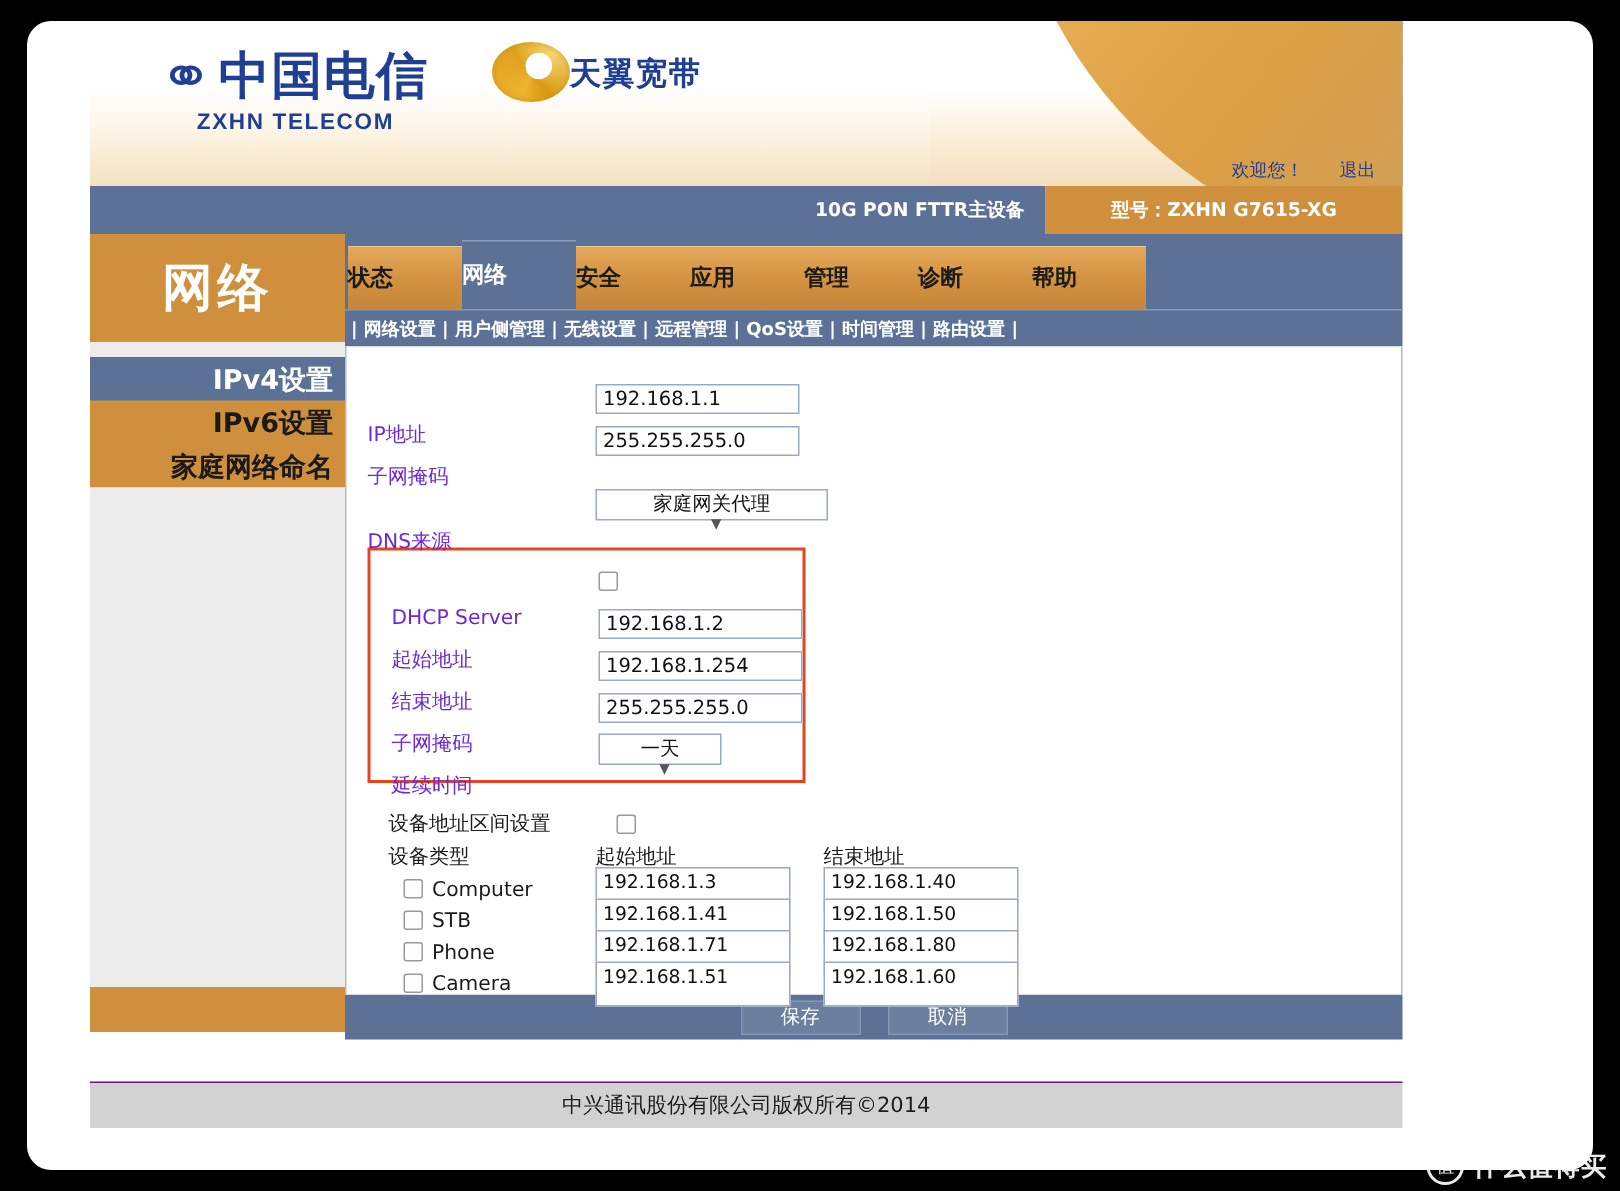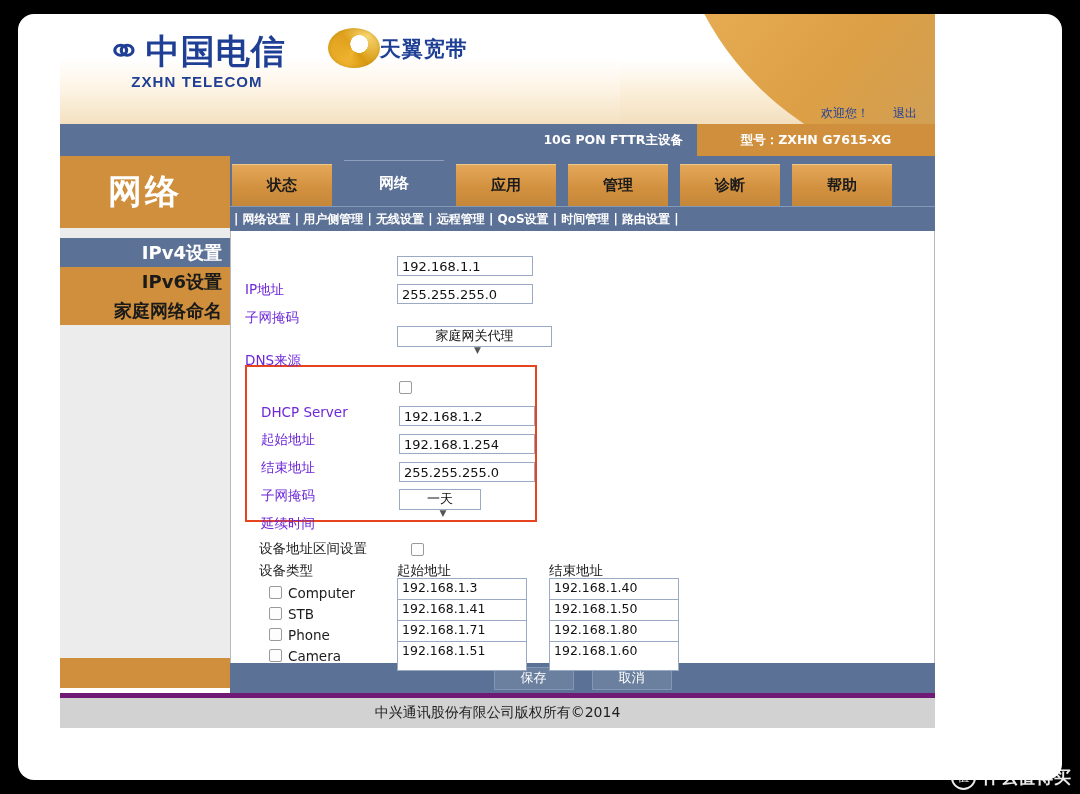--- a/index.html
+++ b/index.html
@@ -220,30 +220,29 @@
   
   .content-col { width: 705px; }
   .nav-tabs {
     display: flex;
     height: 50px;
     background: #5c7196;
     align-items: flex-end;
     padding-left: 2px;
   }
   .tab {
-    width: 100px;
+    width: 76px;
     height: 42px;
-    margin-right: 12px;
+    margin-right: 0;
     background: linear-gradient(to bottom, #e4a85a 0%, #d2913f 55%, #c5873a 100%);
     color: #1b1b1b;
     font-size: 15px;
     font-weight: bold;
     display: flex;
     align-items: center;
-    justify-content: center;
     font-family: "DejaVu Sans", sans-serif;
     border-top: 1px solid #eec58b;
     box-sizing: border-box;
   }
   .tab.active {
     background: #5c7196;
     color: #ffffff;
     height: 46px;
     border-top: 1px solid #8ea0bd;
   }
@@ -383,21 +382,22 @@
   .copyright {
     width: 875px;
     height: 30px;
     background: #d2d2d2;
     display: flex;
     align-items: center;
     justify-content: center;
     font-size: 14px;
     color: #1d1d1d;
     font-family: "DejaVu Sans", sans-serif;
-    border-top: 5px solid #701a75;
+    border-top: 1px solid #701a75;
+    margin-top: 28px;
   }
 
   
   .watermark {
     position: absolute;
     right: 8px;
     bottom: 4px;
     display: flex;
     align-items: center;
     gap: 6px;
@@ -482,20 +482,23 @@
         <div class="content-col">
 
           <div class="nav-tabs">
             <div class="tab">
                 <span>状态</span>
               </div>
             <div class="tab active">
                 <span>网络</span>
               </div>
             <div class="tab">
+                <span>安全</span>
+              </div>
+            <div class="tab">
                 <span>应用</span>
               </div>
             <div class="tab">
                 <span>管理</span>
               </div>
             <div class="tab">
                 <span>诊断</span>
               </div>
             <div class="tab">
                 <span>帮助</span>

